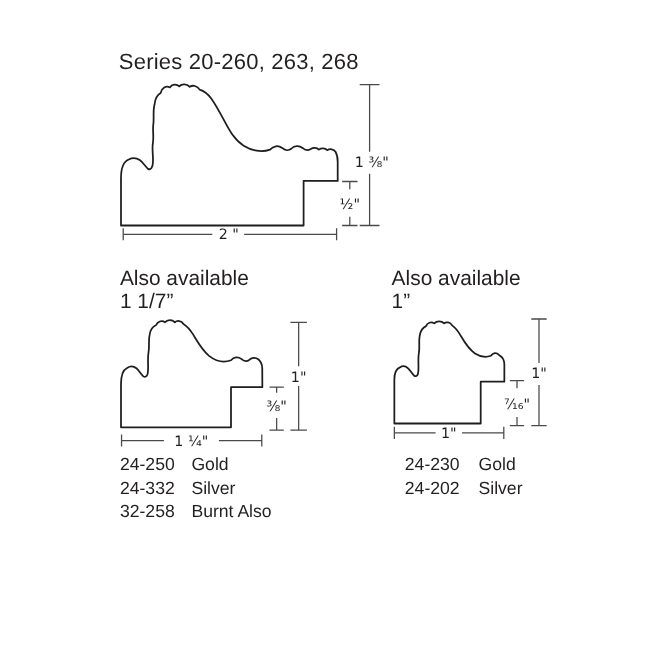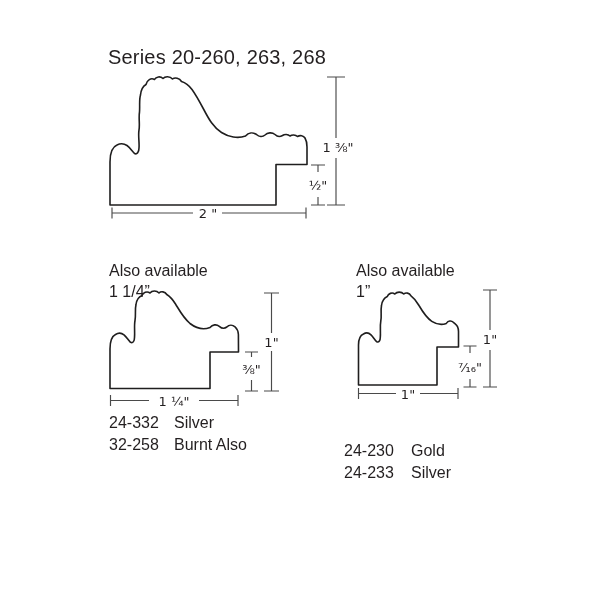--- a/index.html
+++ b/index.html
@@ -12,26 +12,26 @@
   .stage{position:absolute;inset:0;width:600px;height:600px;}
   svg.art{position:absolute;left:0;top:0;}
   .profile-outline{fill:none;stroke:#1f1e1e;stroke-width:1.6;stroke-linejoin:round;stroke-linecap:round;}
   .dim-line{fill:none;stroke:#4a4a4a;stroke-width:1.15;stroke-linecap:butt;}
   .dim-label{
     font-family:"DejaVu Sans",sans-serif;
     font-size:13px;fill:#231f20;
   }
   .txt{position:absolute;white-space:nowrap;}
   .title{left:108px;top:46px;font-size:20px;letter-spacing:0.2px;}
-  .heading{font-size:16px;line-height:21px;margin-top:17px;}
+  .heading{font-size:19px;line-height:21px;}
   .heading.left{left:109px;top:243px;}
   .heading.right{left:356px;top:243px;}
   .products{font-size:16px;line-height:21.5px;}
   .products.left{left:109px;top:412px;}
-  .products.right{left:344px;top:412px;margin-top:28px;}
+  .products.right{left:368px;top:412px;}
   .products .code{display:inline-block;}
   .products.left .code{width:65px;}
   .products.right .code{width:67px;}
 </style>
 </head>
 <body>
 
 <div class="stage">
 
   <svg class="art" width="600" height="600" viewBox="0 0 600 600">
@@ -148,39 +148,42 @@
 
       <path class="dim-line" d="M463.5 346 H 476.5 M463.5 387 H 476.5 M470 346 V 353 M470 379 V 387"></path>
       <text class="dim-label" x="470" y="372" text-anchor="middle">⁷⁄₁₆"</text>
     </g>
   </svg>
 
   <div class="txt title">Series 20-260, 263, 268</div>
 
   <div class="txt heading left">
     <div>Also available</div>
-    <div>1 1/4”</div>
+    <div>1 1/7”</div>
   </div>
 
   <div class="txt heading right">
     <div>Also available</div>
     <div>1”</div>
   </div>
 
   <div class="txt products left">
+    <div class="row">
+      <span class="code">24-250</span><span class="finish">Gold</span>
+    </div>
     <div class="row">
       <span class="code">24-332</span><span class="finish">Silver</span>
     </div>
     <div class="row">
       <span class="code">32-258</span><span class="finish">Burnt Also</span>
     </div>
   </div>
 
   <div class="txt products right">
     <div class="row">
       <span class="code">24-230</span><span class="finish">Gold</span>
     </div>
     <div class="row">
-      <span class="code">24-233</span><span class="finish">Silver</span>
+      <span class="code">24-202</span><span class="finish">Silver</span>
     </div>
   </div>
 
 </div>
 
 </body></html>

